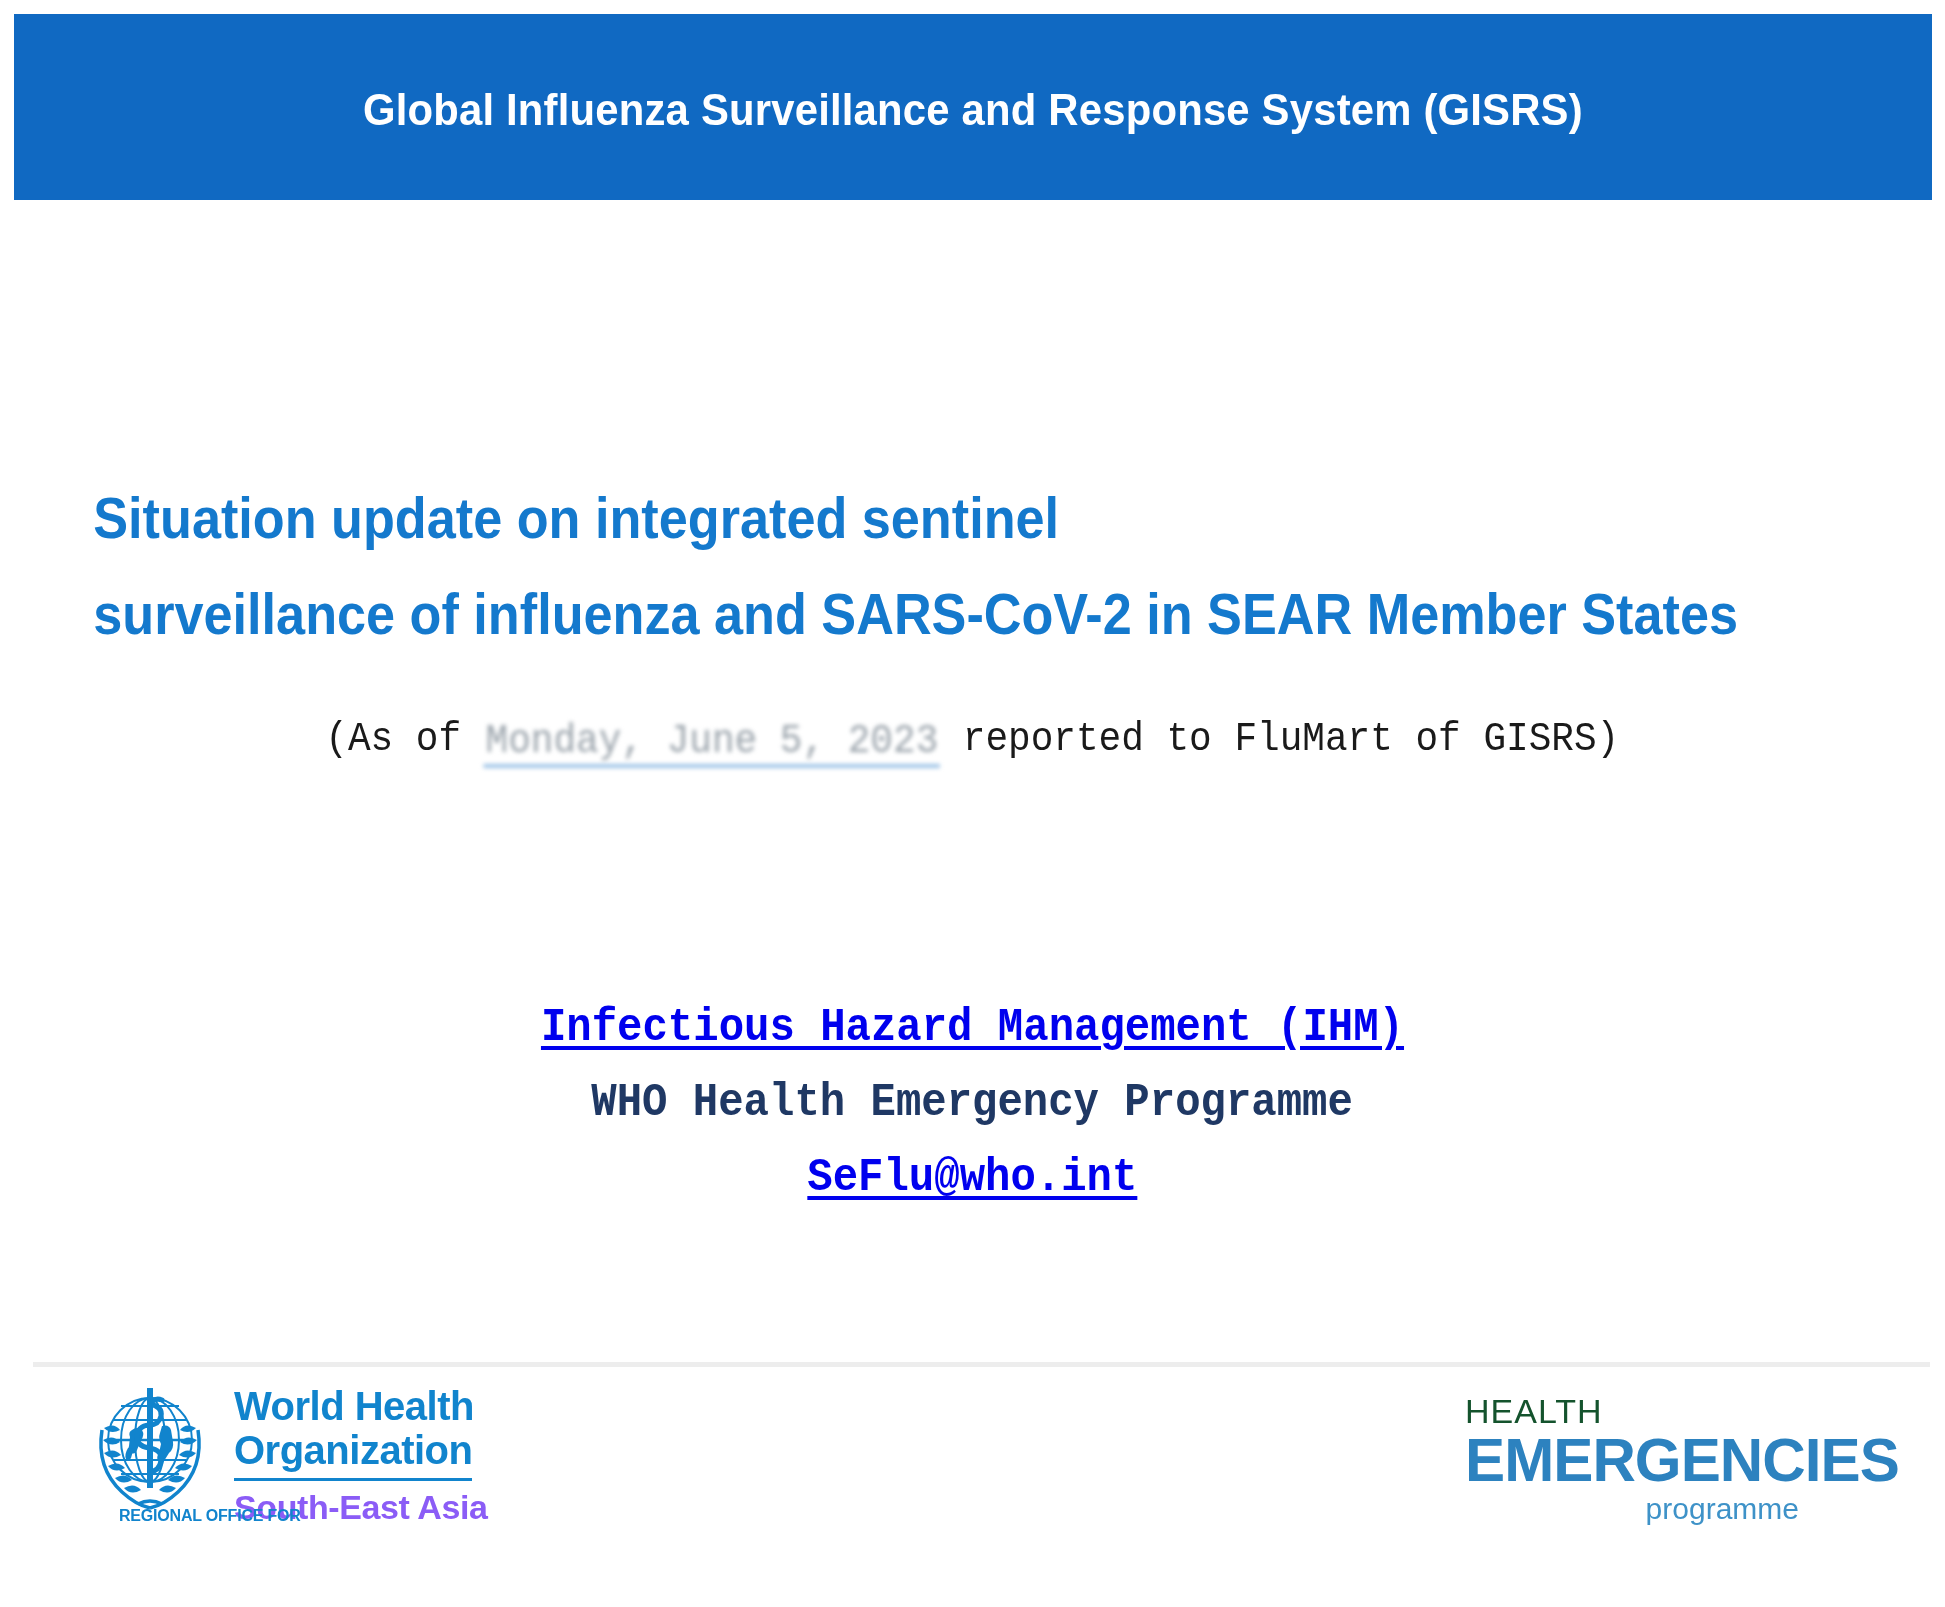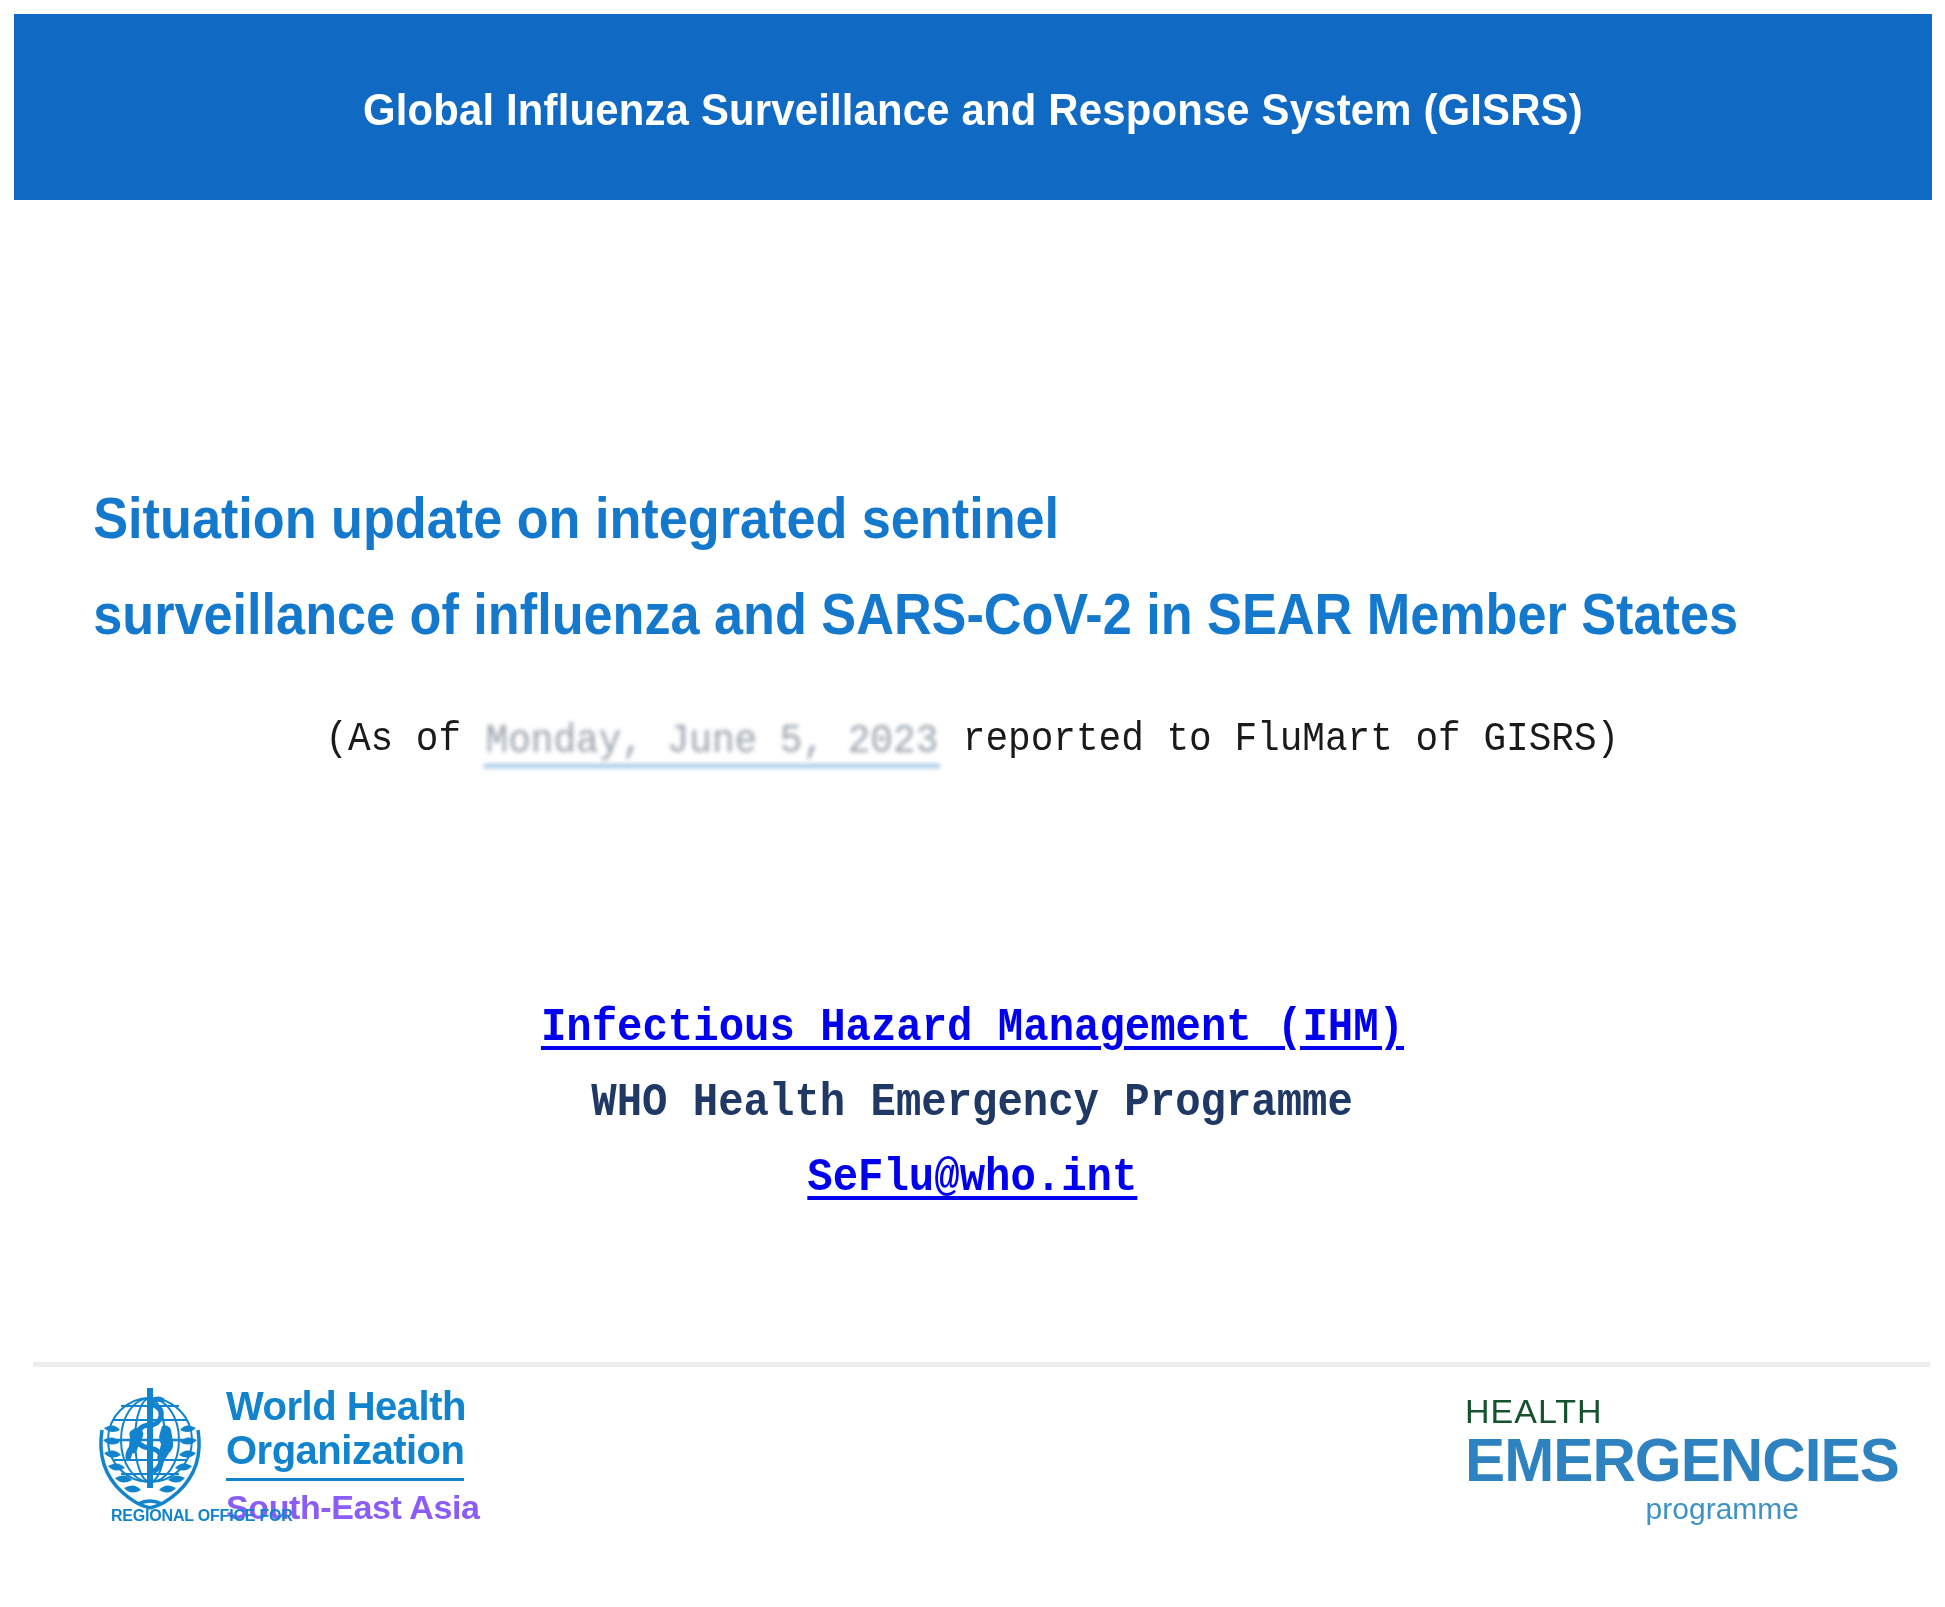--- a/index.html
+++ b/index.html
@@ -127,20 +127,21 @@
     background: #ededed;
   }
 
   
   .who-logo {
     position: absolute;
     left: 88px;
     top: 1378px;
     display: flex;
     align-items: flex-start;
+    gap: 8px;
   }
   .who-emblem {
     width: 124px;
     height: 132px;
     flex: 0 0 auto;
   }
   .who-wordmark {
     margin-left: 14px;
     padding-top: 6px;
   }

